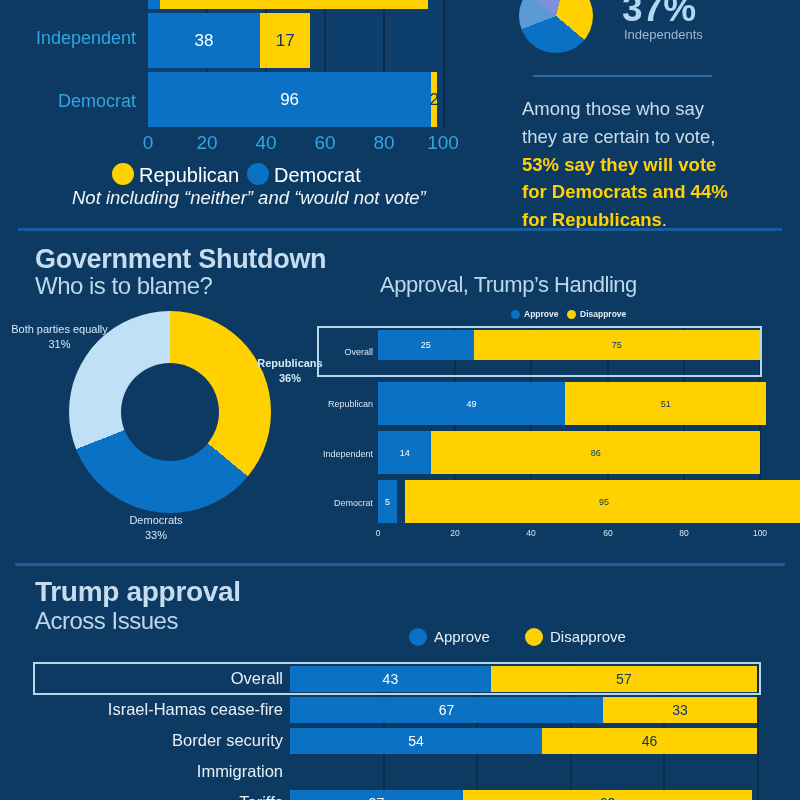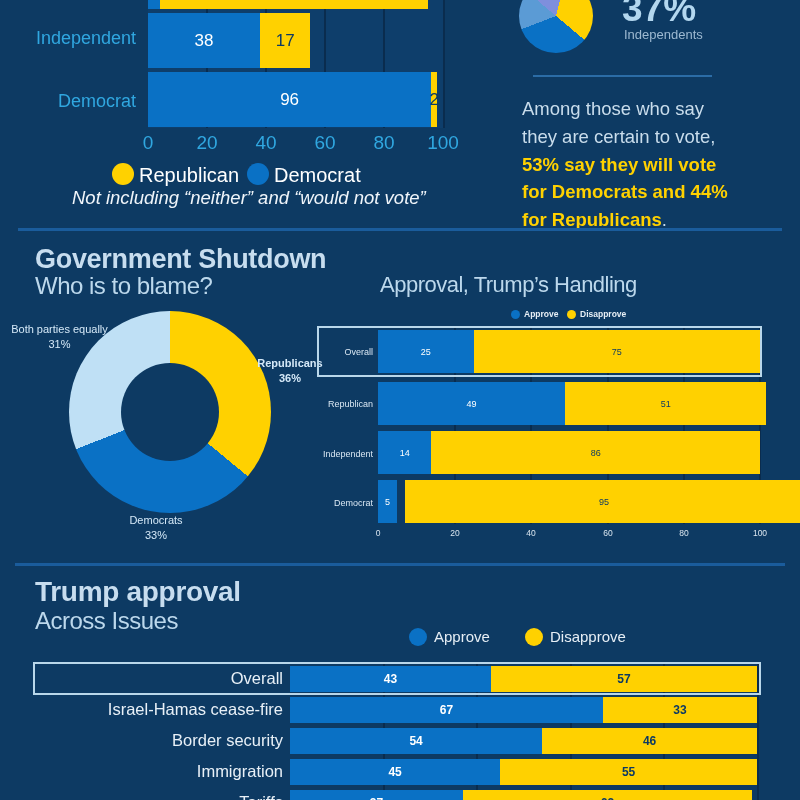--- a/index.html
+++ b/index.html
@@ -37,21 +37,21 @@
   .donut-hole{position:absolute;left:52px;top:52px;width:98px;height:98px;border-radius:50%;background:#0d3a63;}
   .donut-lbl{color:#d5e9f8;font-size:11px;text-align:center;line-height:1.35;}
   
   .lbl-mid{color:#d9e7f3;font-size:9px;text-align:right;}
   .val-mid{font-size:9px;}
   .tick-mid{color:#d9e5ef;font-size:8.5px;transform:translateX(-50%);}
   .legend-mid{color:#e6eef5;font-size:8.5px;}
   .box{border:2px solid #b9d7ea;}
   
   .lbl-bot{color:#e8f0f7;font-size:16.5px;text-align:right;}
-  .val-bot{font-size:12px;font-weight:bold;}
+  .val-bot{font-size:14px;}
   .legend-bot{color:#e6eef5;font-size:15px;}
 </style>
 </head>
 <body>
 
 <div id="page">
 
   <div class="abs plotbg" style="left:148px;top:0;width:297px;height:128px;"></div>
   <div class="abs grid" style="left:206px;top:0;height:128px;"></div>
   <div class="abs grid" style="left:265px;top:0;height:128px;"></div>
@@ -133,21 +133,21 @@
 
   <div class="abs grid" style="left:454px;top:327px;height:197px;"></div>
   <div class="abs grid" style="left:530px;top:327px;height:197px;"></div>
   <div class="abs grid" style="left:607px;top:327px;height:197px;"></div>
   <div class="abs grid" style="left:683px;top:327px;height:197px;"></div>
   <div class="abs grid" style="left:759px;top:327px;height:197px;"></div>
 
   <div class="abs box" style="left:317px;top:326px;width:441px;height:47px;"></div>
 
   <div class="abs lbl-mid" style="left:250px;top:347px;width:123px;">Overall</div>
-  <div class="abs hrow" style="left:378px;top:330px;height:43px;align-items:center;">
+  <div class="abs hrow" style="left:378px;top:330px;height:30px;align-items:center;">
     <div class="seg blue val-mid" style="width: 95.5px;">
       <span>25</span>
       </div>
     <div class="seg yellow val-mid" style="width: 286.5px;">
       <span>75</span>
       </div>
   </div>
 
   <div class="abs lbl-mid" style="left:250px;top:399px;width:123px;">Republican</div>
   <div class="abs hrow" style="left:378px;top:382px;height:43px;">
@@ -227,28 +227,20 @@
   <div class="abs hrow" style="left:290px;top:728px;height:26px;">
     <div class="seg blue val-bot" style="width: 252.18px;">
       <span>54</span>
       </div>
     <div class="seg yellow val-bot" style="width: 214.82px;">
       <span>46</span>
       </div>
   </div>
 
   <div class="abs lbl-bot" style="left:40px;top:762px;width:243px;">Immigration</div>
-  <div class="abs hrow" style="left:290px;top:759px;height:26px;">
-    <div class="seg blue val-bot" style="width: 210.15px;">
-      <span>45</span>
-      </div>
-    <div class="seg yellow val-bot" style="width: 256.85px;">
-      <span>55</span>
-      </div>
-  </div>
 
   <div class="abs lbl-bot" style="left:40px;top:793px;width:243px;">Tariffs</div>
   <div class="abs hrow" style="left:290px;top:790px;height:26px;">
     <div class="seg blue val-bot" style="width: 172.79px;">
       <span>37</span>
       </div>
     <div class="seg yellow val-bot" style="width: 289.54px;">
       <span>62</span>
       </div>
   </div>

